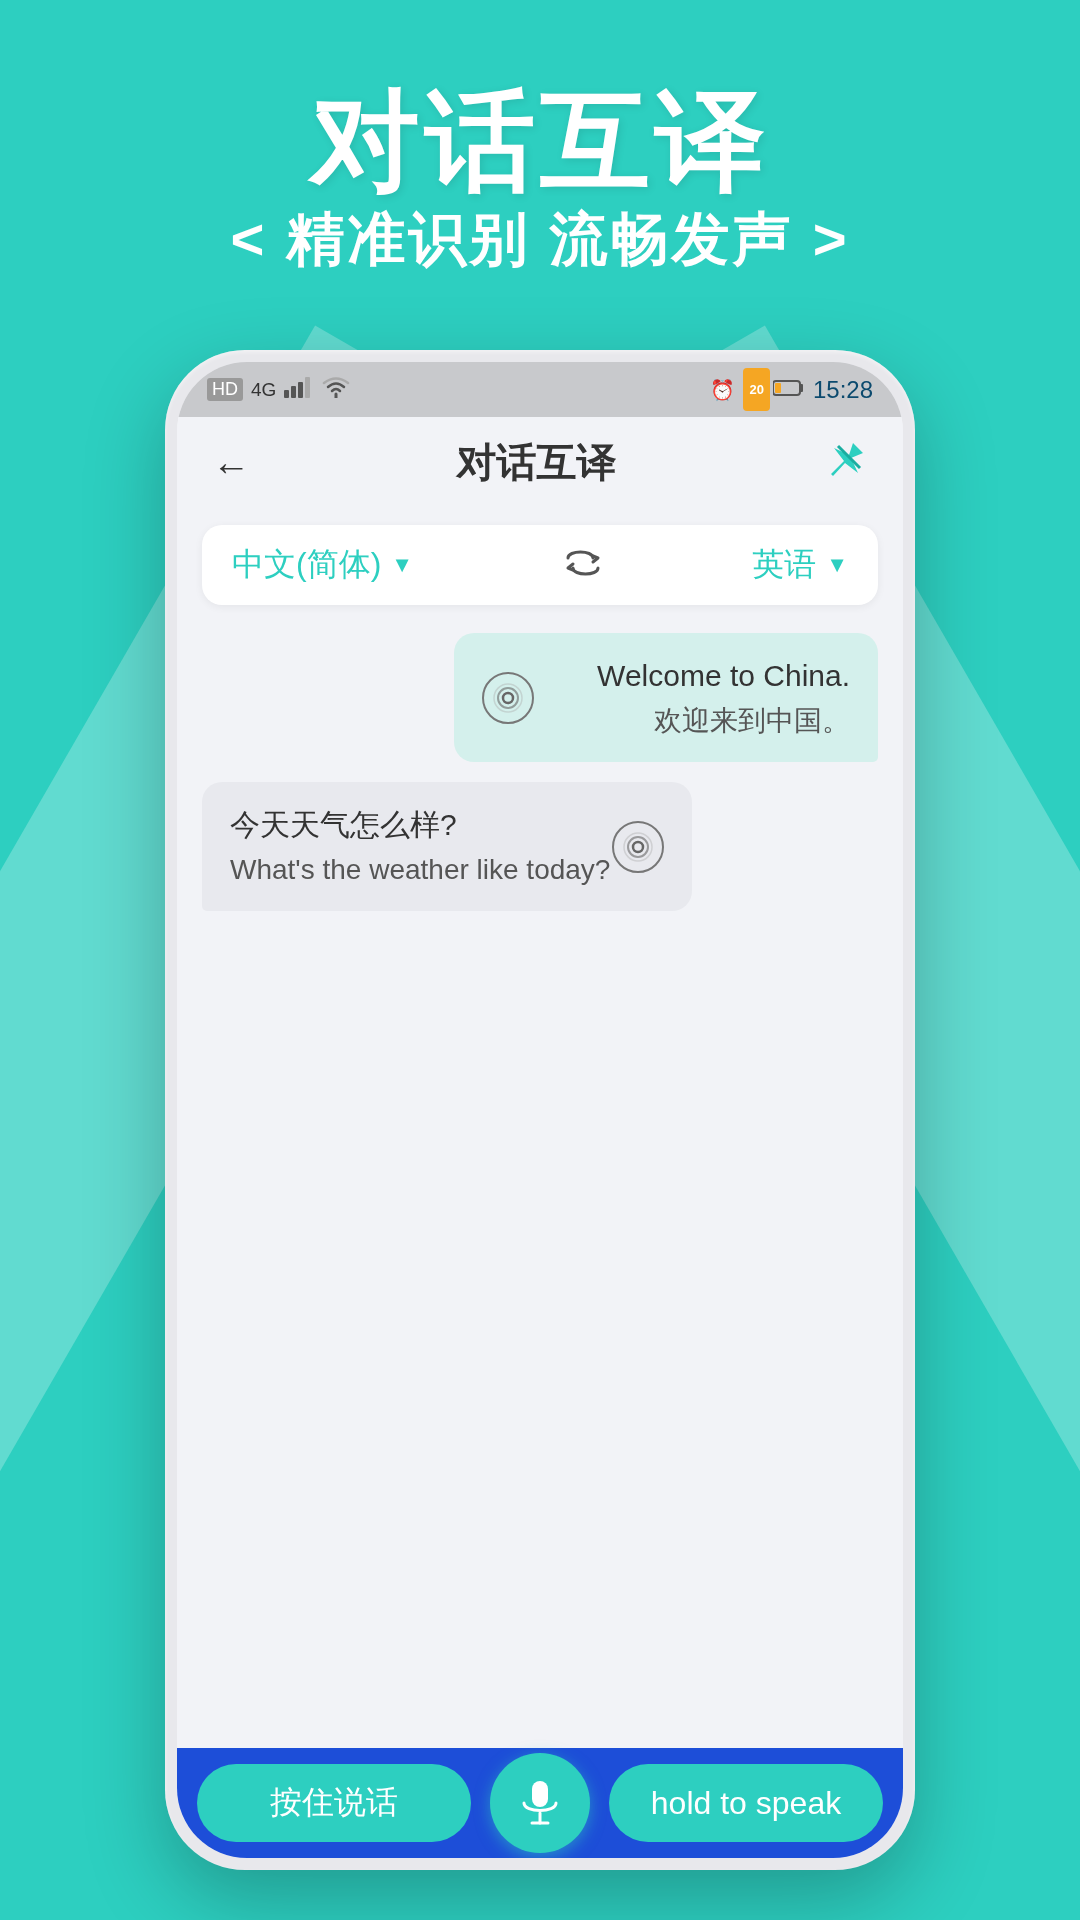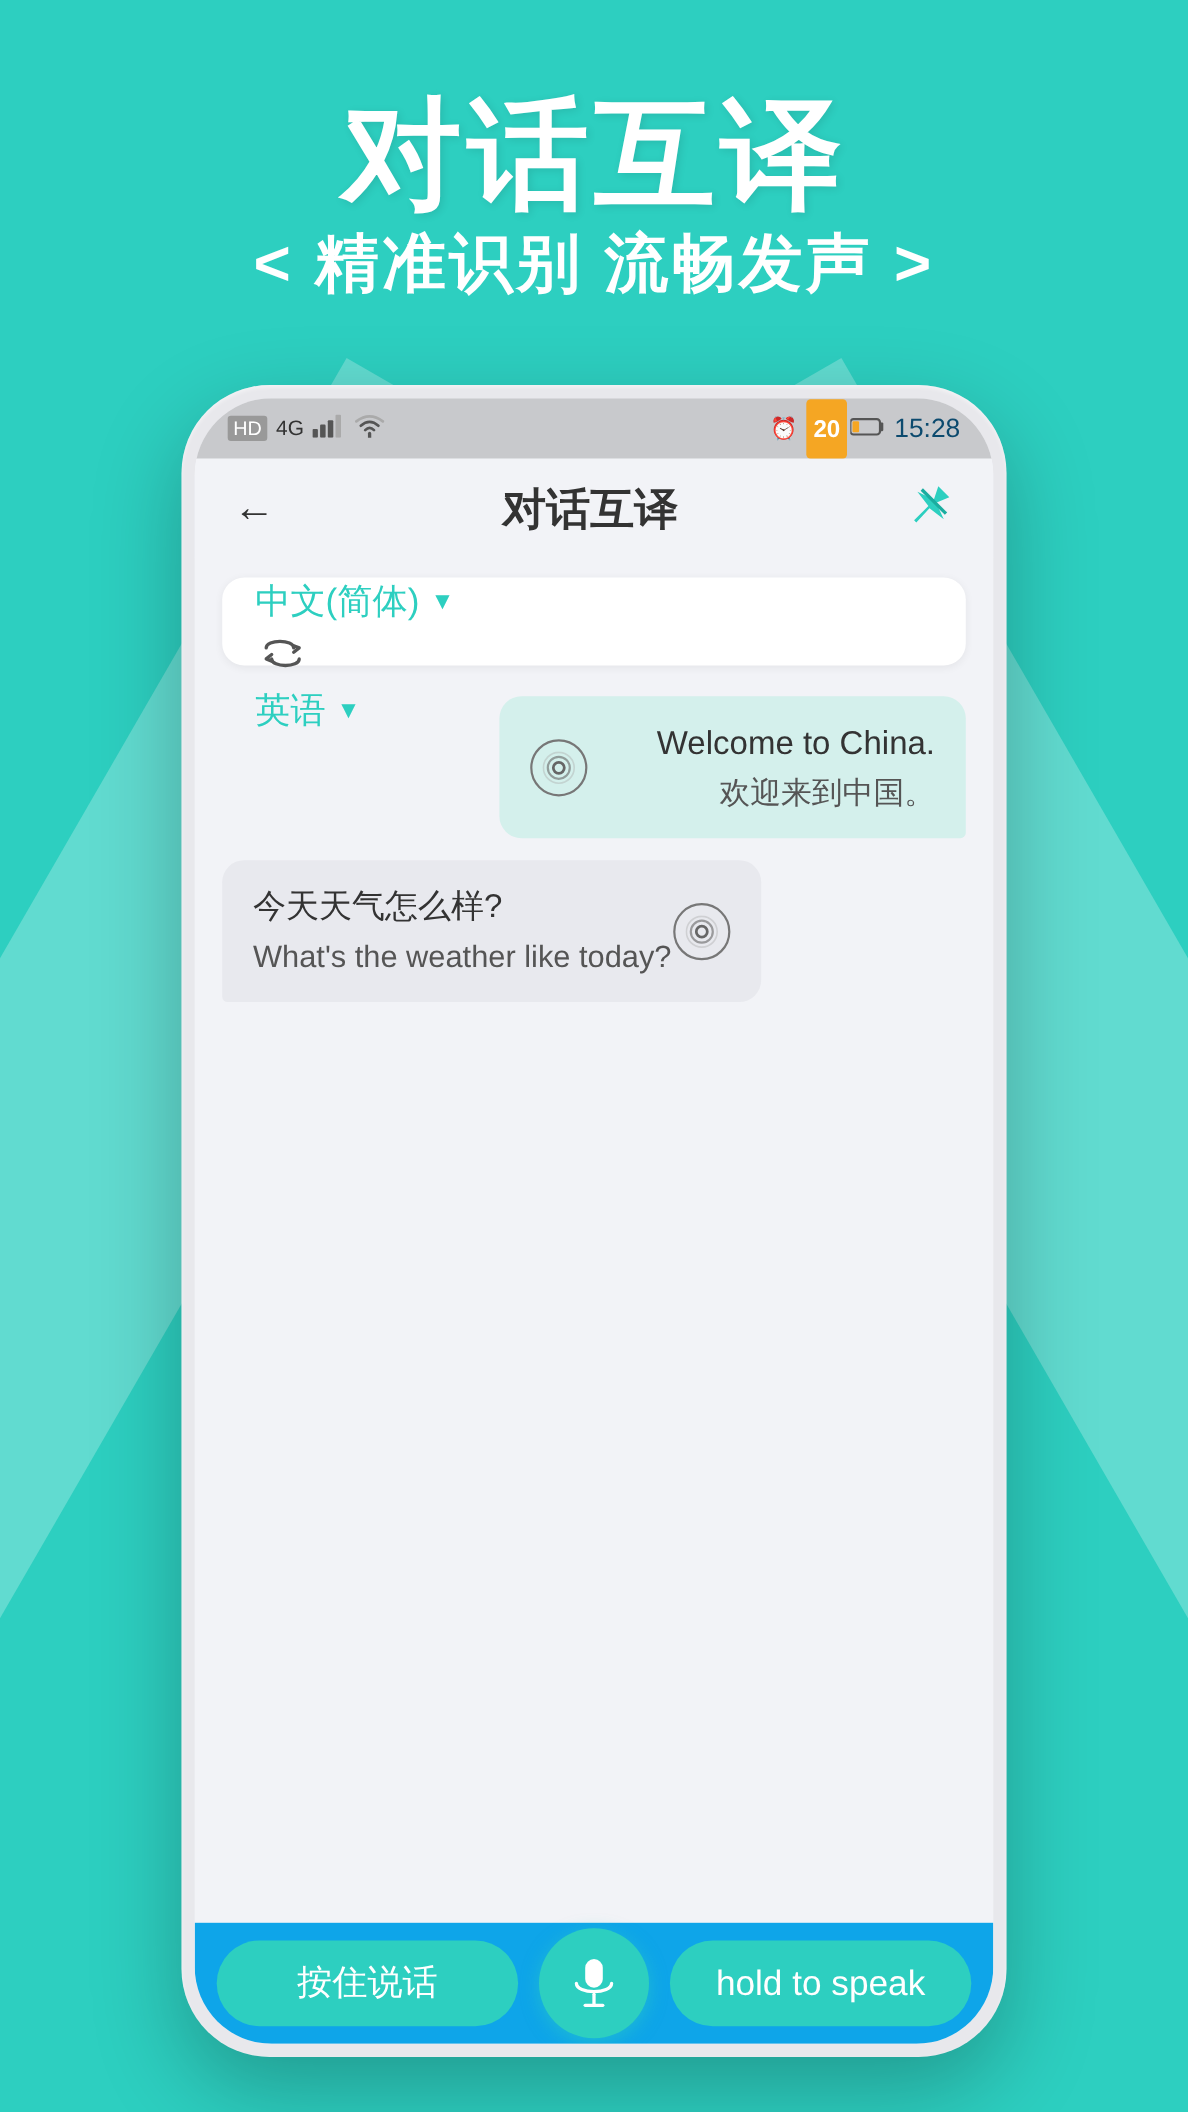--- a/index.html
+++ b/index.html
@@ -122,21 +122,21 @@
       display: flex;
       align-items: center;
       gap: 8px;
       font-size: 22px;
       color: #333;
     }
 
     .battery-box {
       background: #f5a623;
       color: white;
-      font-size: 22px;
+      font-size: 13px;
       padding: 14px 6px;
       border-radius: 4px;
       font-weight: bold;
     }
 
     
     .app-header {
       background: #f2f3f7;
       height: 90px;
       display: flex;
@@ -158,26 +158,25 @@
       font-weight: 300;
     }
 
     
     .lang-selector {
       background: white;
       margin: 18px 25px;
       border-radius: 20px;
       height: 80px;
       display: flex;
-      align-items: flex-start;
+      align-items: center;
       justify-content: space-between;
       padding: 0 30px;
       flex-shrink: 0;
       box-shadow: 0 2px 8px rgba(0,0,0,0.06);
-      flex-direction: column;
     }
 
     .lang-option {
       display: flex;
       align-items: center;
       gap: 10px;
       font-size: 32px;
       color: #2DCFC0;
       font-weight: 500;
     }
@@ -245,21 +244,21 @@
       border-radius: 50%;
       border: 2.5px solid #777;
       display: flex;
       align-items: center;
       justify-content: center;
       flex-shrink: 0;
     }
 
     
     .bottom-bar {
-      background: #0ea5e9;
+      background: #1d4ed8;
       height: 110px;
       display: flex;
       align-items: center;
       justify-content: space-between;
       padding: 0 20px;
       flex-shrink: 0;
       gap: 19px;
     }
 
     .btn-left {

